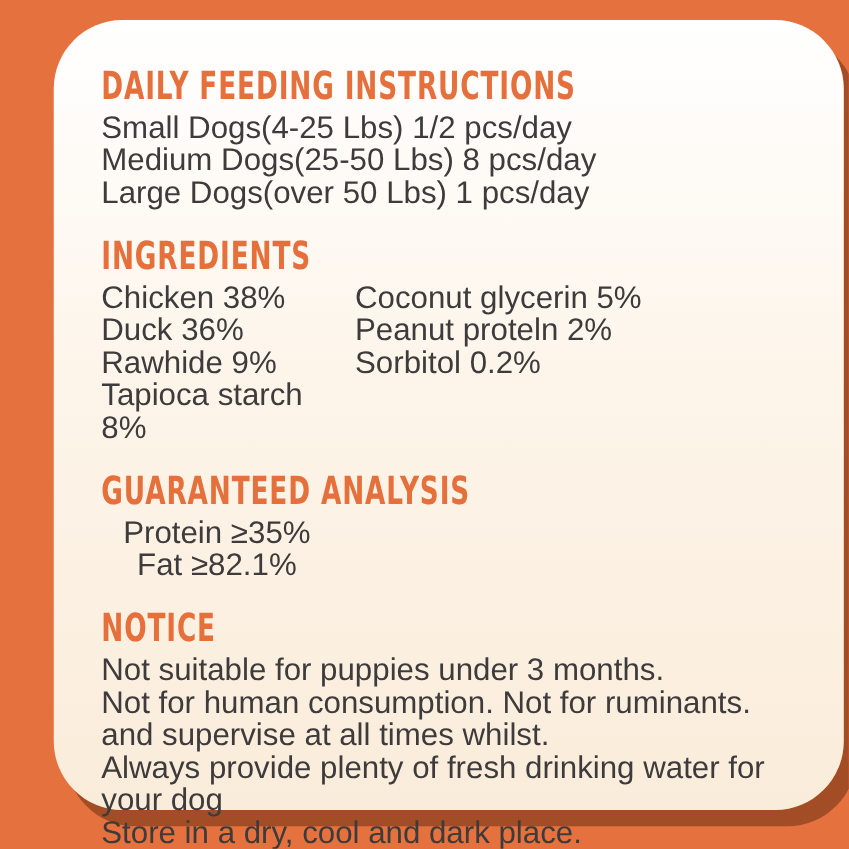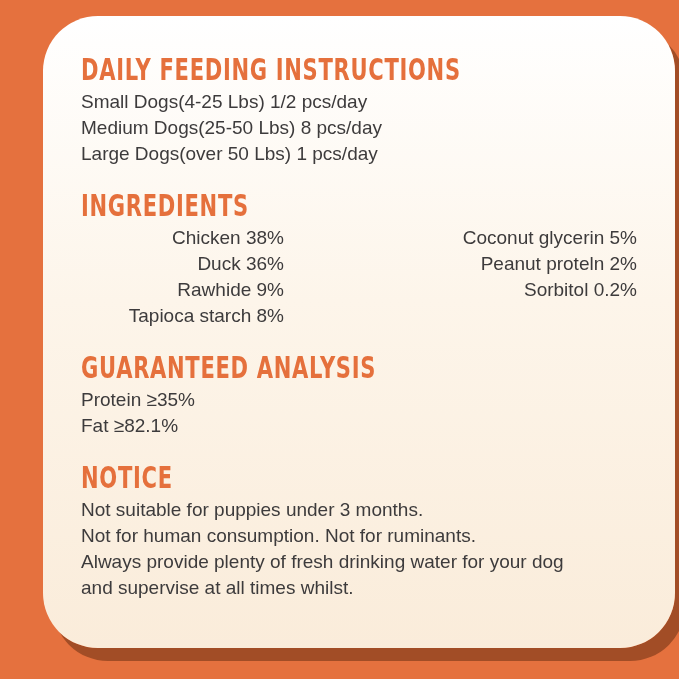--- a/index.html
+++ b/index.html
@@ -38,27 +38,27 @@
     font-size: 31px;
     line-height: 34px;
     color: var(--heading-orange);
     transform: scaleX(0.68);
     transform-origin: left center;
     white-space: nowrap;
     letter-spacing: 1px;
     margin-bottom: 3px;
   }
   .body-line {
-    font-size: 19px;
+    font-size: 25px;
     line-height: 26px;
     color: var(--text-dark);
   }
   .two-col { display: grid; }
-  .two-col.ingredients-cols { grid-template-columns: 203px auto; text-align: right; }
-  .two-col.analysis-cols { grid-template-columns: 185px auto; }
+  .two-col.ingredients-cols { grid-template-columns: 203px auto; }
+  .two-col.analysis-cols { grid-template-columns: 185px auto; text-align: center; }
   .col { display: block; }
 </style>
 </head>
 <body>
 
 <div class="label-card">
 
   <div class="section">
     <div class="section-heading">DAILY FEEDING INSTRUCTIONS</div>
     <div class="body-line">Small Dogs(4-25 Lbs) 1/2 pcs/day</div>
@@ -90,17 +90,18 @@
         <div class="body-line">Protein ≥35%</div>
         <div class="body-line">Fat ≥82.1%</div>
       </div>
     </div>
   </div>
 
   <div class="section">
     <div class="section-heading">NOTICE</div>
     <div class="body-line">Not suitable for puppies under 3 months.</div>
     <div class="body-line">Not for human consumption. Not for ruminants.</div>
+    <div class="body-line">and supervise at all times whilst.</div>
     <div class="body-line">Always provide plenty of fresh drinking water for your dog</div>
-    <div class="body-line">and supervise at all times whilst.</div>
+    <div class="body-line">Store in a dry, cool and dark place.</div>
   </div>
 
 </div>
 
 </body></html>

